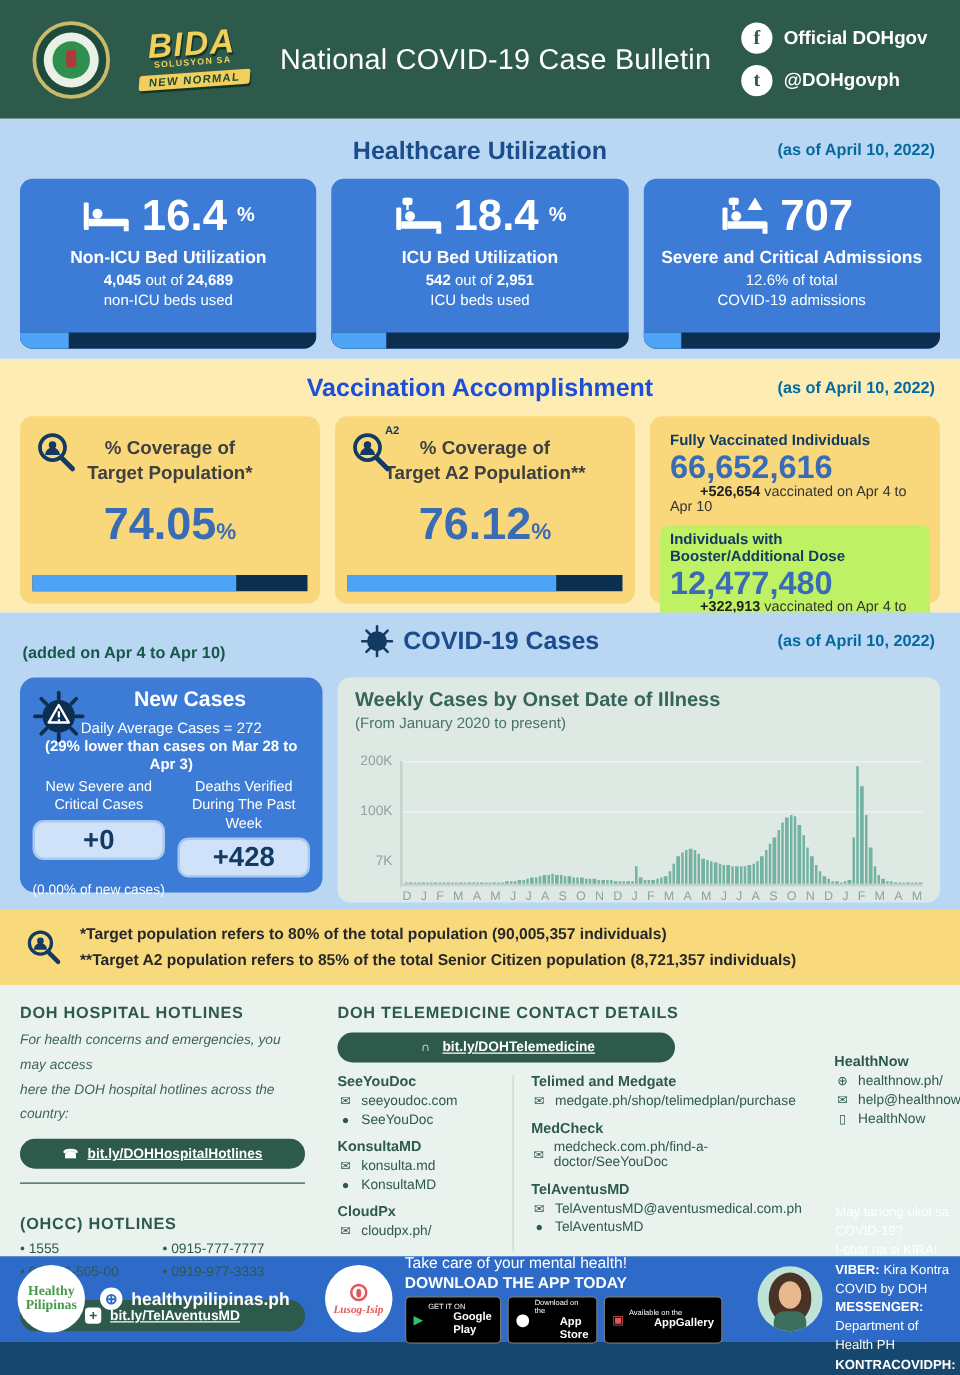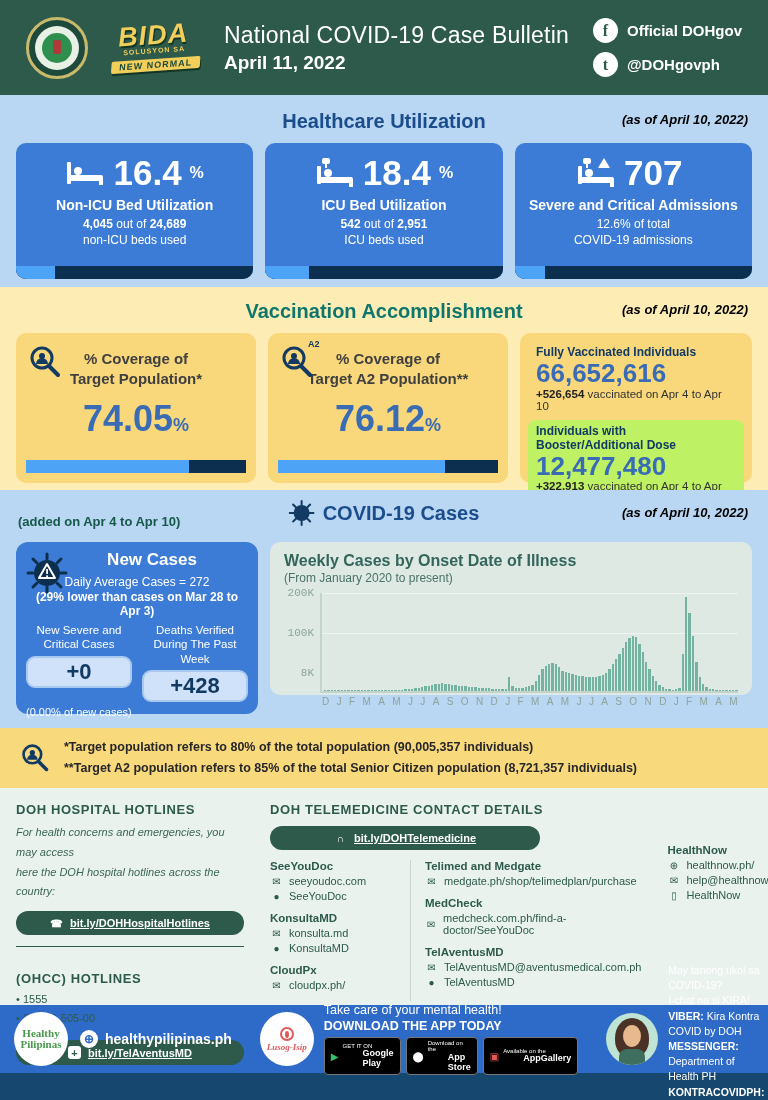--- a/index.html
+++ b/index.html
@@ -20,51 +20,51 @@
   .header-title { font-size:23px; font-weight:normal; letter-spacing:0.2px; }
   .header-date { font-size:19px; font-weight:bold; margin-top:3px; }
   .socials { margin-left:auto; display:flex; flex-direction:column; gap:9px; }
   .social-row { display:flex; align-items:center; gap:9px; color:#fff; font-size:15px; font-weight:bold; }
   .social-badge { width:25px; height:25px; border-radius:50%; background:#fff; color:#2d5a4b; display:flex; align-items:center; justify-content:center; font-weight:bold; font-size:16px; font-family:"Liberation Serif", serif; }
 
   
   .sec-health { height:192px; background:#b9d6f2; padding:10px 16px 0; position:relative; }
   .sec-title-row { position:relative; height:32px; display:flex; align-items:center; justify-content:center; }
   .sec-title { font-size:20px; font-weight:bold; color:#1b4d8c; }
-  .as-of { position:absolute; right:4px; top:7px; font-size:13px; font-weight:bold; color:#000000;font-style:italic; }
+  .as-of { position:absolute; right:4px; top:7px; font-size:13px; font-weight:bold; color:#0369a1; }
   .hc-cards { display:flex; gap:12px; margin-top:6px; }
   .hc-card { flex:1; background:#3d7cd6; border-radius:10px; padding:12px 10px 0; color:#fff; text-align:center; position:relative; height:136px; overflow:hidden; }
   .hc-top { display:flex; align-items:center; justify-content:center; gap:8px; }
   .hc-big { font-size:35px; font-weight:bold; line-height:1; }
   .hc-unit { font-size:16px; font-weight:bold; }
   .hc-label { font-size:14px; font-weight:bold; margin-top:7px; }
   .hc-detail { font-size:12px; margin-top:3px; line-height:1.35; }
   .hc-detail b { font-weight:bold; }
   .progress { position:absolute; left:0; right:0; bottom:0; height:13px; background:#0d2f4f; }
   .progress .fill { height:100%; background:#4da3f5; }
 
   
   .sec-vax { height:203px; background:#fdedb4; padding:8px 16px 0; }
-  .sec-vax .sec-title { color:#0f766e; }
+  .sec-vax .sec-title { color:#1d4ed8; }
   .vax-cards { display:flex; gap:12px; margin-top:6px; }
   .vax-card { flex:1; background:#f9d87b; border-radius:10px; padding:12px 12px 0; position:relative; height:150px; overflow:hidden; }
   .vax-icon-wrap { position:absolute; left:12px; top:12px; }
   .vax-a2 { position:absolute; left:40px; top:6px; font-size:9px; font-weight:bold; color:#123a63;text-align:right; }
   .vax-label { text-align:center; font-size:15px; font-weight:bold; color:#404040; line-height:1.3; margin-top:4px; }
   .vax-value { text-align:center; font-size:36px; font-weight:bold; color:#3a6cb5; margin-top:10px; }
   .vax-value .pct { font-size:18px; }
   .vax-bar { position:absolute; left:10px; right:10px; bottom:10px; height:13px; background:#0d2f4f; }
   .vax-bar .fill { height:100%; background:#4da3f5; }
   .vax-panel { flex:1; background:#f9d87b; border-radius:10px; padding:8px; height:150px; display:flex; flex-direction:column; gap:4px; }
   .vax-sub { padding:4px 8px; border-radius:8px; }
   .vax-sub.shaded { background:#bef264; }
   .vax-sub-label { font-size:12px; font-weight:bold; color:#123a63; }
   .vax-sub-value { font-size:26px; font-weight:bold; color:#3a6cb5; line-height:1.1; }
   .vax-sub-delta { font-size:11.5px; color:#333; }
-  .vax-sub-delta b { color:#222; }
+  .vax-sub-delta b { color:#222;margin-left:24px; }
 
   
   .sec-cases { height:238px; background:#b9d6f2; padding:8px 16px 0; position:relative; }
   .cases-head { position:relative; height:34px; }
   .added-label { position:absolute; left:2px; top:16px; font-size:13px; font-weight:bold; color:#16584a; }
   .cases-title-wrap { position:absolute; left:50%; transform:translateX(-50%); top:2px; display:flex; align-items:center; gap:8px; }
   .cases-title { font-size:20px; font-weight:bold; color:#1b4d8c; }
   .cases-body { display:flex; gap:12px; margin-top:10px; }
   .nc-card { width:242px; flex-shrink:0; background:#3d7cd6; border-radius:12px; padding:8px 10px; color:#fff; position:relative; height:172px; }
   .nc-title { text-align:center; font-size:17px; font-weight:bold; margin-left:30px; }
@@ -72,24 +72,24 @@
   .nc-main-chip { width:140px; margin:4px auto 0 60px; font-size:28px; padding:1px 0; }
   .nc-avg { text-align:center; font-size:12px; margin-top:5px; }
   .nc-compare { text-align:center; font-size:12px; font-weight:bold; margin-top:1px; }
   .nc-cols { display:flex; gap:10px; margin-top:5px; }
   .nc-col { flex:1; text-align:center; }
   .nc-col-label { font-size:11.5px; line-height:1.25; }
   .nc-col .nc-chip { font-size:22px; margin-top:4px; padding:1px 0; }
   .nc-note { font-size:11px; margin-top:4px; }
   .nc-virus { position:absolute; left:10px; top:10px; }
 
-  .chart-panel { flex:1; background:#dee9e4; border-radius:10px; padding:10px 14px 6px; height:153px; }
+  .chart-panel { flex:1; background:#dee9e4; border-radius:10px; padding:10px 14px 6px; height:180px; }
   .chart-title { font-size:16px; font-weight:bold; color:#33655a; }
   .chart-subtitle { font-size:12px; color:#4a7268; margin-top:1px; }
-  .chart-area { display:flex; margin-top:8px;font-family:Liberation Mono, monospace; }
+  .chart-area { display:flex; margin-top:24px; }
   .ylabels { width:36px; position:relative; height:100px; flex-shrink:0; }
   .ylabels span { position:absolute; right:6px; font-size:11px; color:#8da39b; }
   .plot { flex:1; position:relative; height:100px; border-left:2px solid #c3d4cc; border-bottom:2px solid #c3d4cc; }
   .gridline { position:absolute; left:0; right:0; height:1px; background:#eef4f1; }
   .bars { position:absolute; left:2px; right:0; bottom:0; top:0; display:flex; align-items:flex-end; gap:1px; }
   .bar { flex:1; background:#74b2a2; min-height:1px; }
   .xlabels { display:flex; justify-content:space-between; margin-left:38px; margin-top:3px; }
   .xtick { font-size:10px; color:#8da39b; }
 
   
@@ -164,21 +164,20 @@
         <div class="seal-core"></div>
       </div>
     </div>
     <div class="bida">
       <div class="bida-main">BIDA</div>
       <div class="bida-sub">SOLUSYON SA</div>
       <div class="bida-ribbon">NEW NORMAL</div>
     </div>
     <div class="header-titles">
       <div class="header-title">National COVID-19 Case Bulletin</div>
-      <div class="header-date">April 11, 2022</div>
     </div>
     <div class="socials">
       <div class="social-row">
         <span class="social-badge">f</span>
         <span>Official DOHgov</span>
       </div>
       <div class="social-row">
         <span class="social-badge">t</span>
         <span>@DOHgovph</span>
       </div>
@@ -368,21 +367,21 @@
         <div class="nc-note">(0.00% of new cases)</div>
       </div>
 
       <div class="chart-panel">
         <div class="chart-title">Weekly Cases by Onset Date of Illness</div>
         <div class="chart-subtitle">(From January 2020 to present)</div>
         <div class="chart-area">
           <div class="ylabels">
             <span style="top:-6px">200K</span>
             <span style="top:34px">100K</span>
-            <span style="top:74px">8K</span>
+            <span style="top:74px">7K</span>
           </div>
           <div class="plot">
             <div class="gridline" style="top:0"></div>
             <div class="gridline" style="top:40px"></div>
             <div class="bars">
                 <div class="bar" style="height: 0%;"></div>
                 <div class="bar" style="height: 0%;"></div>
                 <div class="bar" style="height: 0%;"></div>
                 <div class="bar" style="height: 0%;"></div>
                 <div class="bar" style="height: 0.12%;"></div>
@@ -565,20 +564,24 @@
           <span class="cicon" style="color:#fff">☎</span>
           <span class="link">bit.ly/DOHHospitalHotlines</span>
         </div>
       <hr class="f-hr">
       <div class="f-heading"><br><span>(OHCC) HOTLINES</span></div>
       <div class="hot-cols">
         <div class="hot-col">
           <div class="hot-item">1555</div>
           <div class="hot-item">02-886-505-00</div>
         </div>
+        <div class="hot-col">
+          <div class="hot-item">0915-777-7777</div>
+          <div class="hot-item">0919-977-3333</div>
+        </div>
       </div>
       <div class="pill">
           <span class="plus-box">+</span>
           <span class="link">bit.ly/TelAventusMD</span>
         </div>
     </div>
 
     <div class="f-div"></div>
 
     <div class="f-mid">

